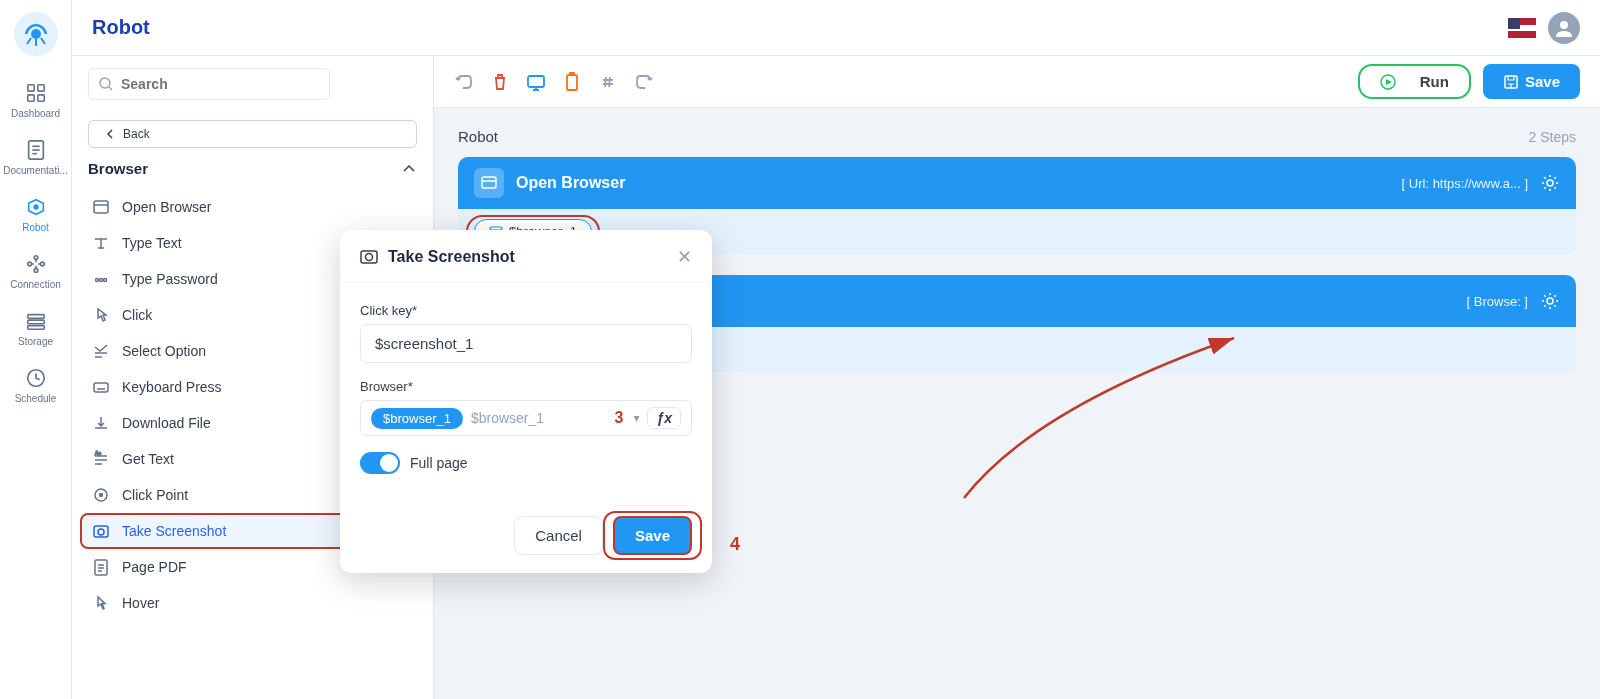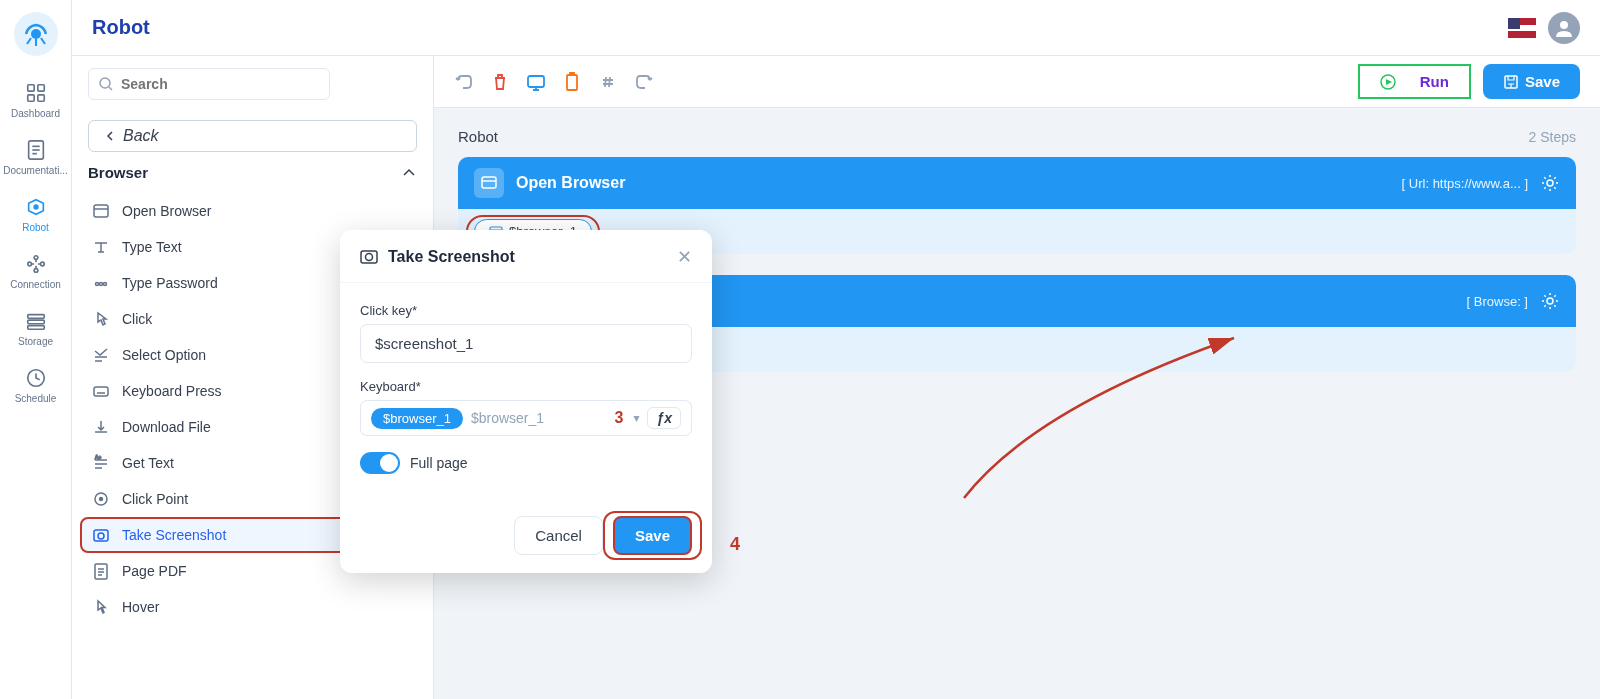--- a/index.html
+++ b/index.html
@@ -24,39 +24,39 @@
     
     .content-row { display: flex; flex: 1; overflow: hidden; }
 
     
     .sidebar { width: 362px; background: #fff; border-right: 1px solid #e2e8f0; display: flex; flex-direction: column; flex-shrink: 0; overflow: hidden; }
     .sidebar-header { padding: 12px 16px; display: flex; align-items: center; gap: 8px; flex-shrink: 0; }
     .sidebar-search { flex: 1; border: 1px solid #e2e8f0; border-radius: 6px; padding: 7px 12px 7px 32px; font-size: 14px; color: #374151; outline: none; font-weight: bold; }
     .search-icon-wrap { position: relative; flex: 1; }
     .search-icon-wrap svg { position: absolute; left: 8px; top: 50%; transform: translateY(-50%); color: #94a3b8; }
 
-    .sidebar-back-btn { display: flex; align-items: center; gap: 6px; border: 1px solid #cbd5e1; border-radius: 6px; padding: 6px 14px; font-size: 16px; color: #374151; cursor: pointer; background: #fff; margin: 8px 16px 4px; font-style: italic; }
+    .sidebar-back-btn { display: flex; align-items: center; gap: 6px; border: 1px solid #cbd5e1; border-radius: 6px; padding: 6px 14px; font-size: 12px; color: #374151; cursor: pointer; background: #fff; margin: 8px 16px 4px; }
 
     .sidebar-section-header { padding: 8px 16px; display: flex; justify-content: space-between; align-items: center; font-size: 15px; font-weight: 600; color: #1e293b; }
 
     .sidebar-items { flex: 1; overflow-y: auto; padding: 4px 0 8px; }
     .sidebar-item { display: flex; align-items: center; gap: 12px; padding: 9px 20px; font-size: 14px; color: #374151; cursor: pointer; }
     .sidebar-item.active { background: #eff6ff; color: #2563eb; border-radius: 8px; margin: 0 8px; padding: 9px 12px; position: relative; }
     .sidebar-item svg { width: 18px; height: 18px; flex-shrink: 0; color: #64748b; }
     .sidebar-item.active svg { color: #2563eb; }
 
     
     .work-area { flex: 1; display: flex; flex-direction: column; overflow: hidden; background: #f0f4f8; }
 
     
     .toolbar { background: #fff; border-bottom: 1px solid #e2e8f0; height: 52px; display: flex; align-items: center; padding: 0 20px; gap: 20px; flex-shrink: 0; }
     .toolbar-actions { display: flex; gap: 16px; align-items: center; margin-right: auto; }
     .toolbar-btn { background: none; border: none; cursor: pointer; color: #94a3b8; display: flex; align-items: center; }
     .toolbar-right { display: flex; gap: 12px; align-items: center; }
-    .run-btn { border: 2px solid #22c55e; border-radius: 0; padding: 7px 20px; font-size: 15px; font-weight: 600; color: #6d28d9; background: #fff; cursor: pointer; display: flex; align-items: center; gap: 24px; }
+    .run-btn { border: 2px solid #22c55e; border-radius: 14px; padding: 7px 20px; font-size: 15px; font-weight: 600; color: #404040; background: #fff; cursor: pointer; display: flex; align-items: center; gap: 24px; }
     .save-btn { border: none; border-radius: 8px; padding: 9px 20px; font-size: 15px; font-weight: 600; color: #fff; background: #2196f3; cursor: pointer; display: flex; align-items: center; gap: 6px; }
 
     
     .canvas { flex: 1; overflow: auto; padding: 20px 24px; position: relative; }
 
     .robot-header { display: flex; justify-content: space-between; align-items: center; margin-bottom: 12px; font-size: 15px; color: #374151; }
 
     
     .step-block { border-radius: 10px; margin-bottom: 12px; overflow: hidden; position: relative; }
     .step-block-header { background: #2196f3; color: #fff; display: flex; align-items: center; padding: 0 16px; height: 52px; gap: 12px; }
@@ -489,21 +489,21 @@
       </div>
       <button class="dialog-close">✕</button>
     </div>
 
     <div class="dialog-body">
       
       <div class="form-label">Click key*</div>
       <input class="form-input" type="text" value="$screenshot_1" style="">
 
       
-      <div class="form-label">Keyboard*</div>
+      <div class="form-label">Browser*</div>
       <div class="browser-field">
         <span class="browser-tag">$browser_1</span>
         <span class="browser-placeholder">$browser_1</span>
         <span class="browser-step-num">3</span>
         <span class="dropdown-arrow">▾</span>
         <button class="fx-btn">ƒx</button>
       </div>
 
       
       <div class="toggle-row">

